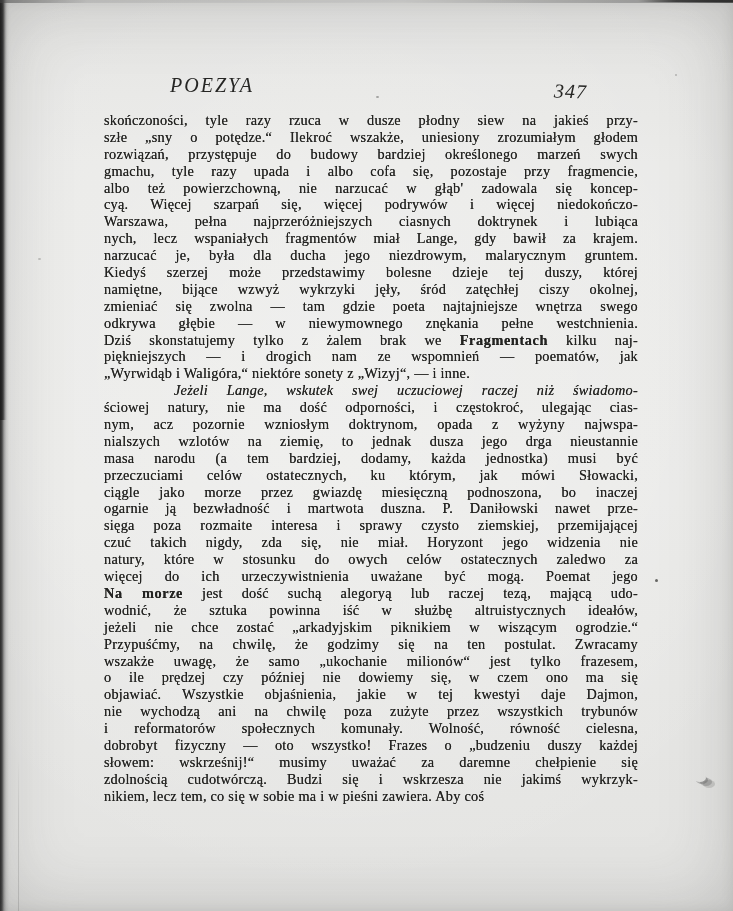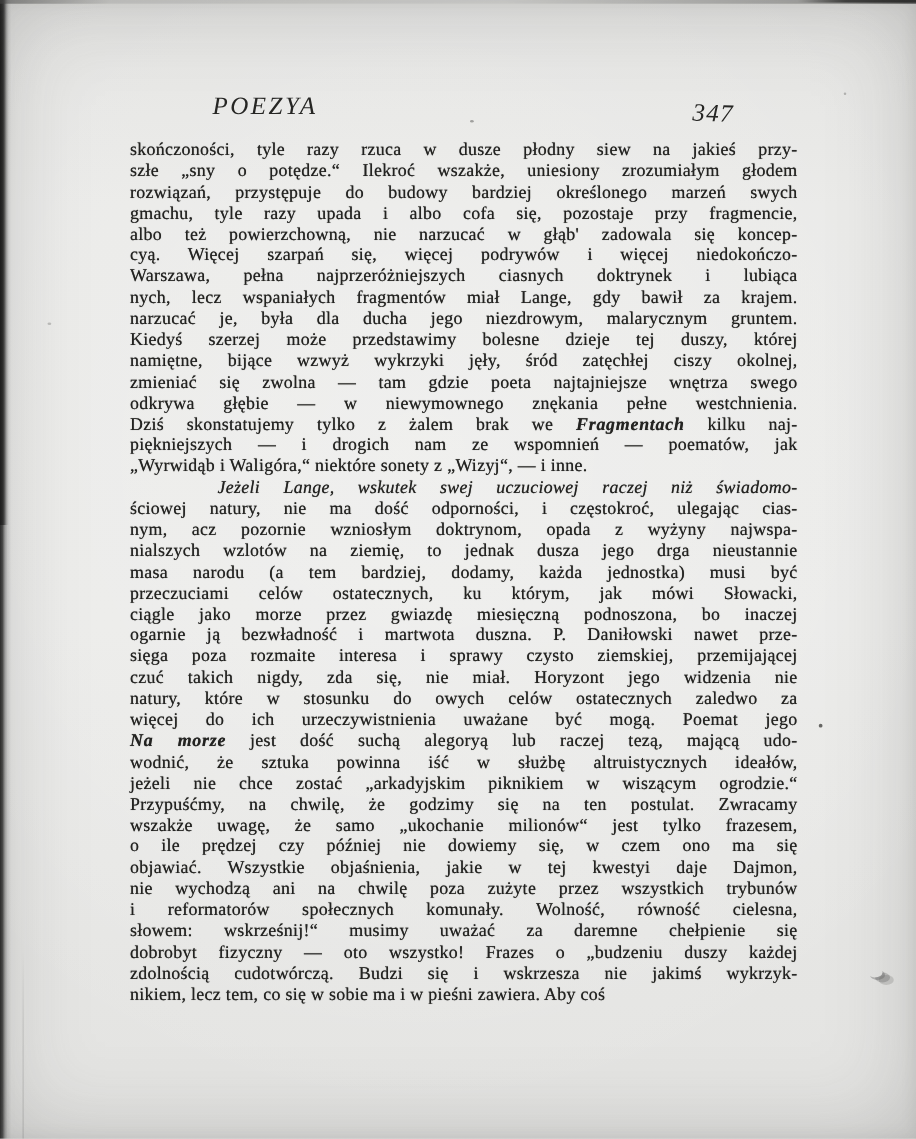--- a/index.html
+++ b/index.html
@@ -66,21 +66,21 @@
   }
   .line {
     height: 16.9px; line-height: 16.9px;
     text-align: justify;
     text-align-last: justify;
     white-space: normal;
     overflow: visible;
   }
   .line.last { text-align-last: left; }
   .line.indent { text-indent: 70px; font-style: italic; }
-  .bold { font-weight: 700; letter-spacing: 0.6px; font-style: italic; }
+  .bold { font-weight: 700; letter-spacing: 0.6px; }
 
   .speck { position: absolute; border-radius: 50%; background: rgba(70,70,68,0.45); }
   .speck.s1 { left: 376px; top: 96px;  width: 3px; height: 2px; }
   .speck.s2 { left: 655px; top: 579px; width: 3px; height: 3px; background: rgba(45,45,43,0.7); }
   .speck.s3 { left: 694px; top: 774px; width: 12px; height: 8px; background: transparent;
               box-shadow: 2px 2px 0 rgba(90,90,88,0.35), 6px 4px 0 rgba(90,90,88,0.3), 9px 6px 0 rgba(110,110,108,0.25); }
   .speck.s4 { left: 675px; top: 74px;  width: 2px; height: 2px; background: rgba(100,100,98,0.4); }
   .speck.s5 { left: 38px;  top: 258px; width: 3px; height: 2px; background: rgba(100,100,98,0.35); }
 </style>
 </head>
@@ -130,22 +130,22 @@
         <div class="line"><span>więcej do ich urzeczywistnienia uważane być mogą.  Poemat jego</span></div>
         <div class="line"><span class="bold">Na morze</span><span> jest dość suchą alegoryą lub raczej tezą, mającą udo-</span></div>
         <div class="line"><span>wodnić, że sztuka powinna iść w służbę altruistycznych ideałów,</span></div>
         <div class="line"><span>jeżeli nie chce zostać „arkadyjskim piknikiem w wiszącym ogrodzie.“</span></div>
         <div class="line"><span>Przypuśćmy, na chwilę, że godzimy się na ten postulat.  Zwracamy</span></div>
         <div class="line"><span>wszakże uwagę, że samo „ukochanie milionów“ jest tylko frazesem,</span></div>
         <div class="line"><span>o ile prędzej czy później nie dowiemy się, w czem ono ma się</span></div>
         <div class="line"><span>objawiać.  Wszystkie objaśnienia, jakie w tej kwestyi daje Dajmon,</span></div>
         <div class="line"><span>nie wychodzą ani na chwilę poza zużyte przez wszystkich trybunów</span></div>
         <div class="line"><span>i reformatorów społecznych komunały.  Wolność, równość cielesna,</span></div>
+        <div class="line"><span>dobrobyt fizyczny — oto wszystko!  Frazes o „budzeniu duszy każdej</span></div>
         <div class="line"><span>słowem: wskrześnij!“ musimy uważać za daremne chełpienie się</span></div>
-        <div class="line"><span>dobrobyt fizyczny — oto wszystko!  Frazes o „budzeniu duszy każdej</span></div>
         <div class="line"><span>zdolnością cudotwórczą.  Budzi się i wskrzesza nie jakimś wykrzyk-</span></div>
         <div class="line last"><span>nikiem, lecz tem, co się w sobie ma i w pieśni zawiera.  Aby coś</span></div>
       </div>
     </div>
 
   <div class="speck s1"></div>
   <div class="speck s2"></div>
   <div class="speck s3"></div>
   <div class="speck s4"></div>
   <div class="speck s5"></div>

